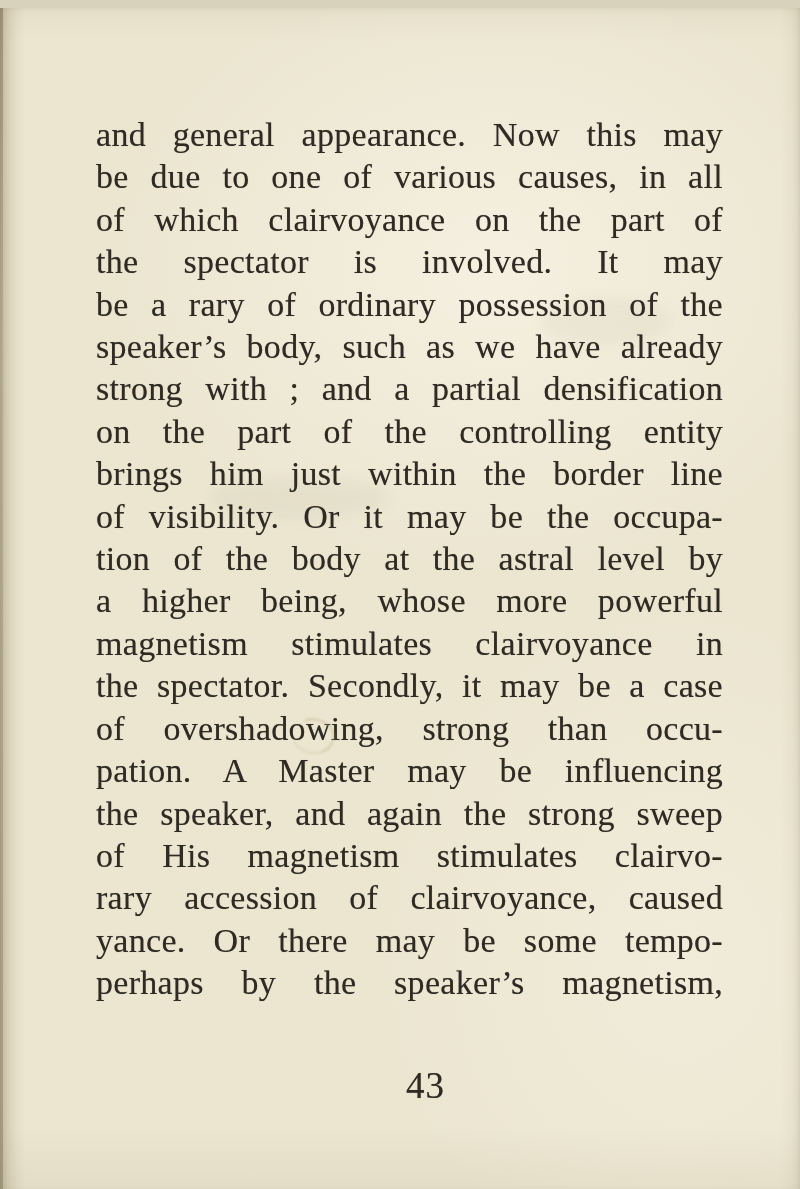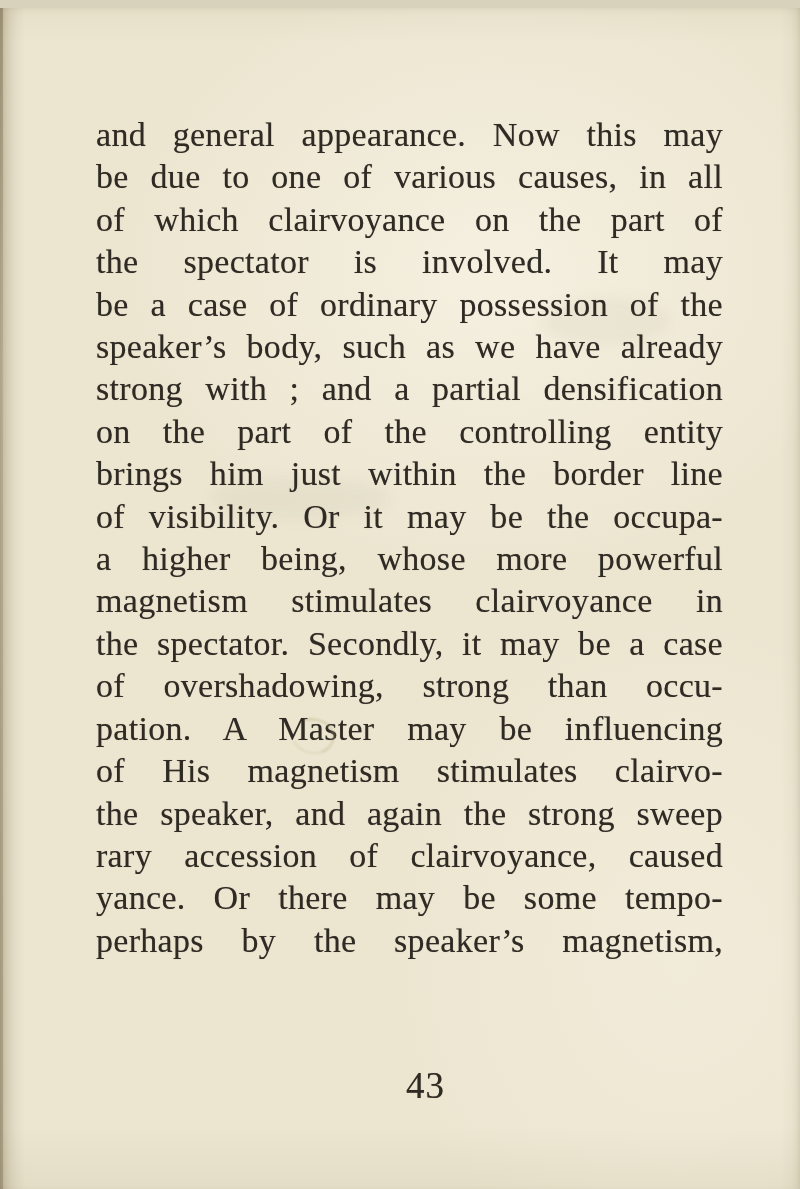--- a/index.html
+++ b/index.html
@@ -90,33 +90,34 @@
 <div class="page">
   <div class="edge-line"></div>
   <div class="ghost-blob ghost-a"></div>
   <div class="ghost-blob ghost-b"></div>
 
   <div class="text-block">
     <div class="line">and general appearance. Now this may</div>
     <div class="line">be due to one of various causes, in all</div>
     <div class="line">of which clairvoyance on the part of</div>
     <div class="line">the spectator is involved. It may</div>
-    <div class="line">be a case of ordinary possession of the</div>
+    <div class="line">be a rary of ordinary possession of the</div>
     <div class="line">speaker’s body, such as we have already</div>
     <div class="line">strong with ; and a partial densification</div>
     <div class="line">on the part of the controlling entity</div>
     <div class="line">brings him just within the border line</div>
     <div class="line">of visibility. Or it may be the occupa-</div>
+    <div class="line">tion of the body at the astral level by</div>
     <div class="line">a higher being, whose more powerful</div>
     <div class="line">magnetism stimulates clairvoyance in</div>
     <div class="line">the spectator. Secondly, it may be a case</div>
     <div class="line">of overshadowing, strong than occu-</div>
     <div class="line">pation. A Master may be influencing</div>
+    <div class="line">the speaker, and again the strong sweep</div>
     <div class="line">of His magnetism stimulates clairvo-</div>
-    <div class="line">the speaker, and again the strong sweep</div>
     <div class="line">rary accession of clairvoyance, caused</div>
     <div class="line">yance. Or there may be some tempo-</div>
     <div class="line">perhaps by the speaker’s magnetism,</div>
   </div>
 
   <div class="stain-curl"></div>
 
   <div class="page-number">43</div>
 </div>
 

